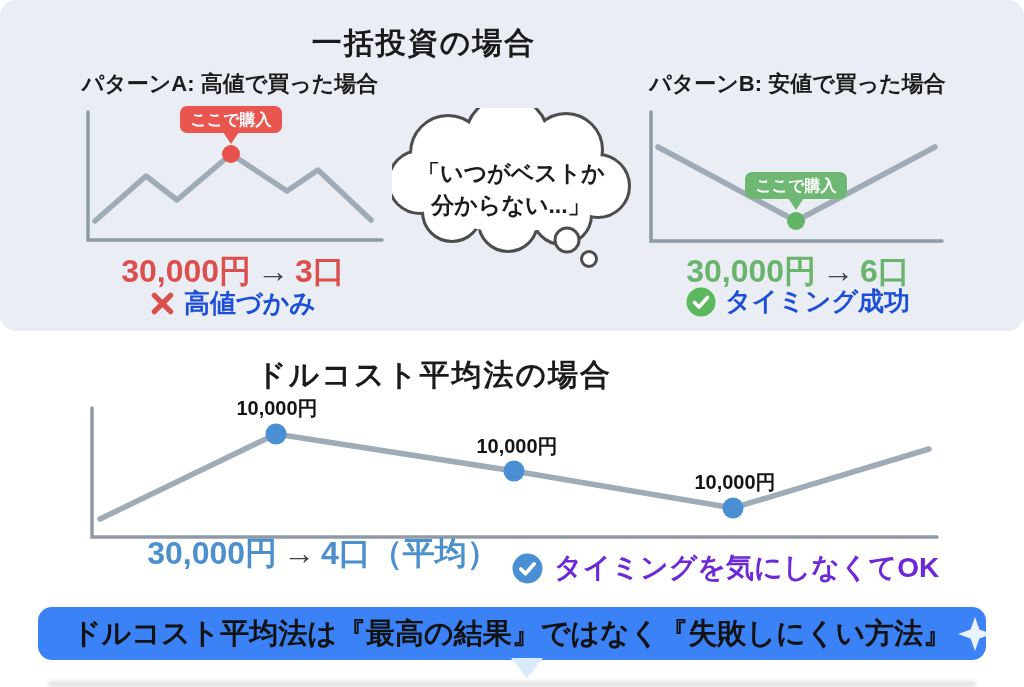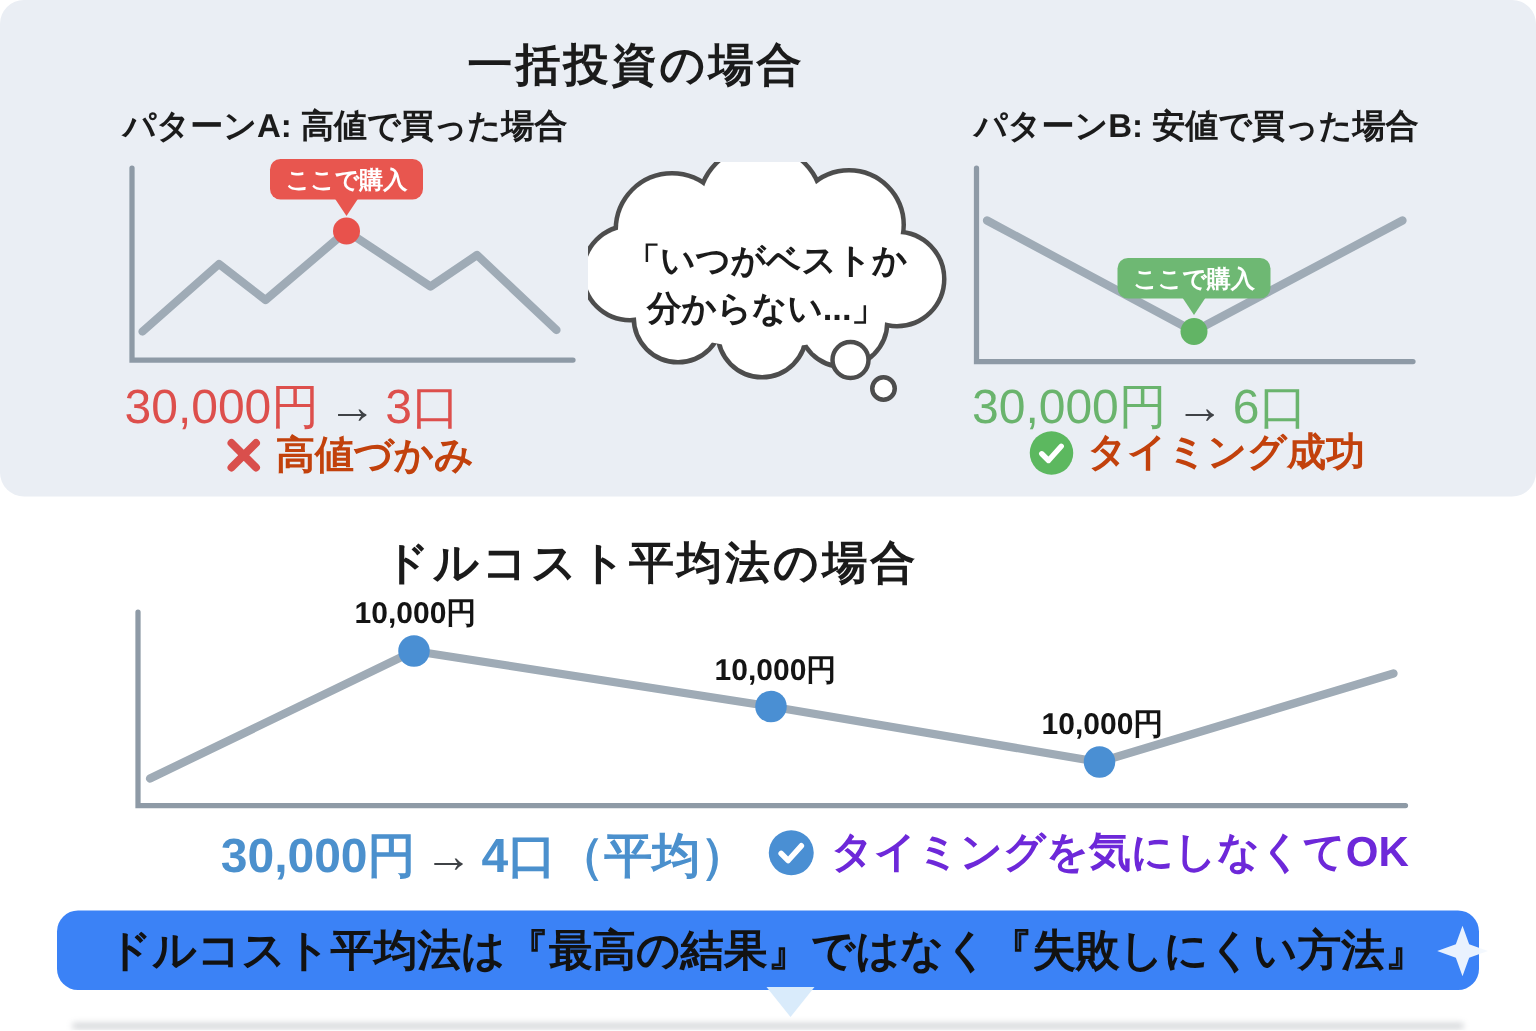--- a/index.html
+++ b/index.html
@@ -21,40 +21,40 @@
     position:absolute; top:69px; text-align:center;
     font-size:22px; font-weight:bold; color:#1b1b1b;
   }
   .header-a { left:70px;  width:320px; }
   .header-b { left:640px; width:315px; }
 
   .chart-svg { position:absolute; }
   svg text { font-family:"Liberation Sans", sans-serif; }
 
   .result-row {
-    position:absolute; width:300px; text-align:left;
-    font-size:32px; font-weight:normal; white-space:nowrap;
+    position:absolute; width:300px; text-align:center;
+    font-size:32px; font-weight:bold; white-space:nowrap;
   }
   .result-a { left:83px;  top:250px; color:#dd4f4c; }
   .result-b { left:648px; top:250px; color:#6ab46d; }
   .arrow { color:#3f4246; padding:0 6px; }
 
   .verdict-row {
     position:absolute; display:flex; align-items:center; justify-content:center;
-    gap:9px; font-size:26px; font-weight:bold; color:#c2410c;
+    gap:9px; font-size:26px; font-weight:bold; color:#1d4ed8;
   }
   .verdict-a { left:83px;  top:286px; width:300px; }
   .verdict-b { left:648px; top:284px; width:300px; }
 
   .bottom-title {
     position:absolute; left:0; top:355px; width:868px; text-align:center;
     font-size:30px; font-weight:bold; letter-spacing:2px; color:#1b1b1b;
   }
   .result-c {
-    position:absolute; left:100px; top:549px; width:446px; text-align:center;
+    position:absolute; left:100px; top:532px; width:446px; text-align:center;
     font-size:32px; font-weight:bold; color:#4b90cd; white-space:nowrap;
   }
   .verdict-c {
     position:absolute; left:512px; top:549px; display:flex; align-items:center;
     gap:11px; font-size:28px; font-weight:bold; color:#6d28d9; white-space:nowrap;
   }
 
   .banner {
     position:absolute; left:38px; top:607px; width:948px; height:53px;
     background:#3b82f6; border-radius:14px;

